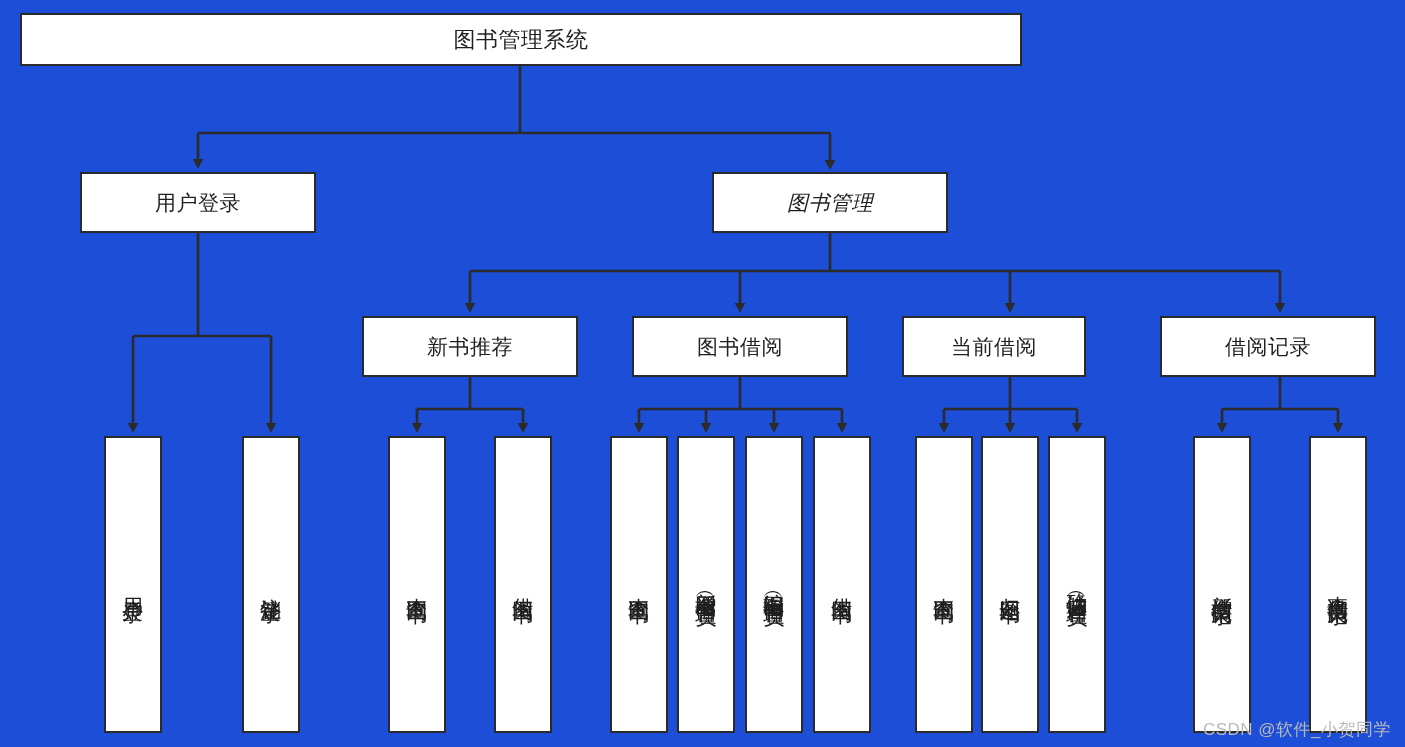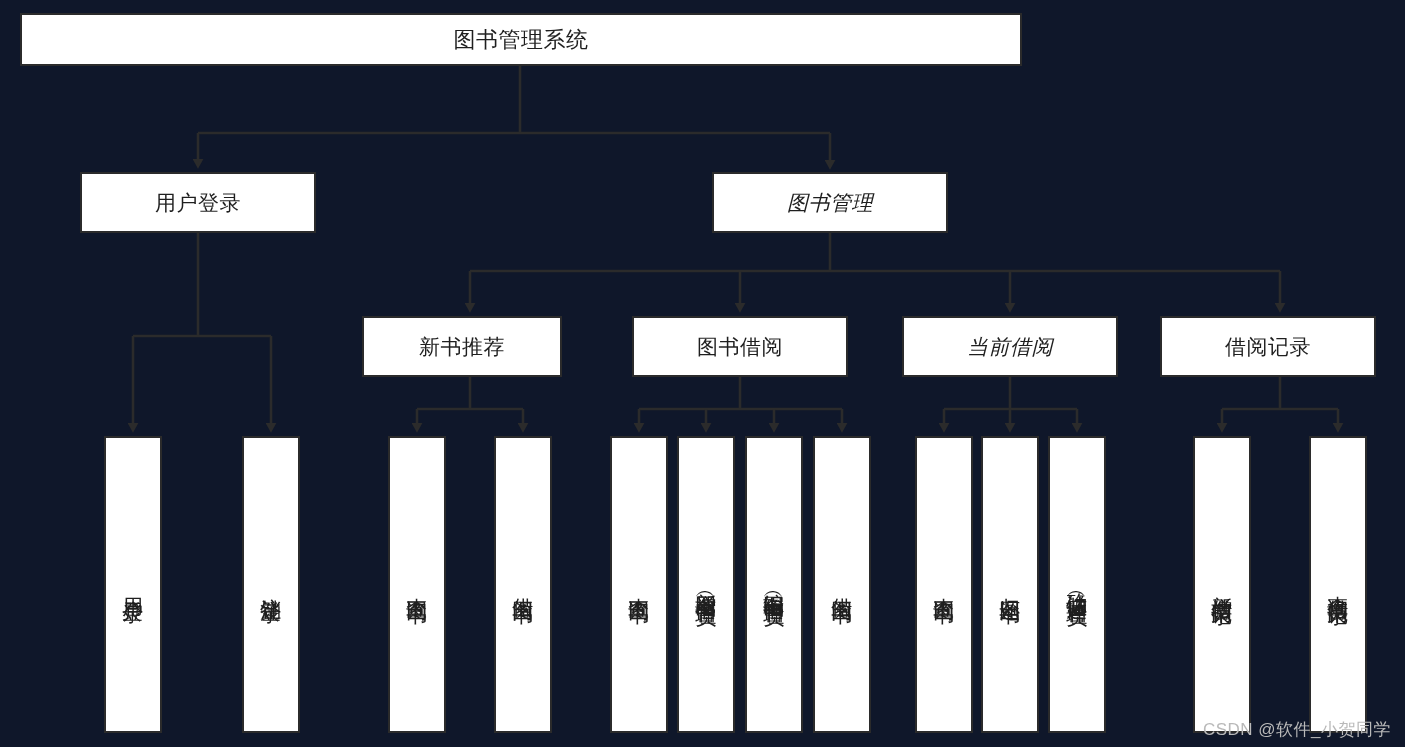--- a/index.html
+++ b/index.html
@@ -7,21 +7,21 @@
     padding: 0;
     background: #ffffff;
   }
   body {
     font-family: "Liberation Sans", "DejaVu Sans", sans-serif;
   }
   #canvas {
     position: relative;
     width: 1405px;
     height: 747px;
-    background: #0f172a;
+    background: #1d4ed8;
     overflow: hidden;
   }
   #wires {
     position: absolute;
     left: 0;
     top: 0;
     width: 1405px;
     height: 747px;
     pointer-events: none;
   }
@@ -134,29 +134,29 @@
   </div>
 
   <div class="node horiz" style="left:80px; top:172px; width:236px; height:61px;">
     <span class="lbl">用户登录</span>
   </div>
 
   <div class="node horiz" style="left:712px; top:172px; width:236px; height:61px;font-style:italic;">
     <span class="lbl">图书管理</span>
   </div>
 
-  <div class="node horiz" style="left:362px; top:316px; width:200px; height:61px;">
+  <div class="node horiz" style="left:362px; top:316px; width:216px; height:61px;">
     <span class="lbl">新书推荐</span>
   </div>
 
   <div class="node horiz" style="left:632px; top:316px; width:216px; height:61px;">
     <span class="lbl">图书借阅</span>
   </div>
 
-  <div class="node horiz" style="left:902px; top:316px; width:216px; height:61px;font-style:italic;">
+  <div class="node horiz" style="left:902px; top:316px; width:184px; height:61px;">
     <span class="lbl">当前借阅</span>
   </div>
 
   <div class="node horiz" style="left:1160px; top:316px; width:216px; height:61px;">
     <span class="lbl">借阅记录</span>
   </div>
 
   <div class="node vert" style="left:104px; top:436px; width:58px; height:297px;">
     <span class="lbl">用户登录</span>
   </div>

